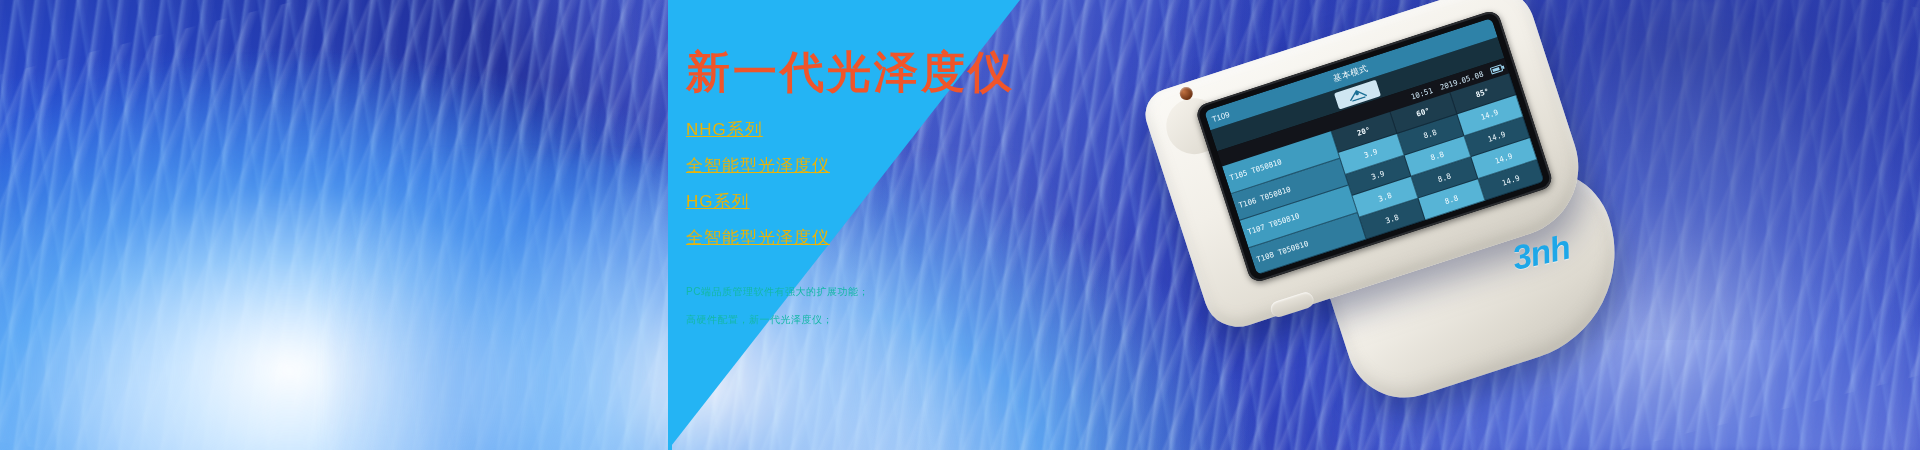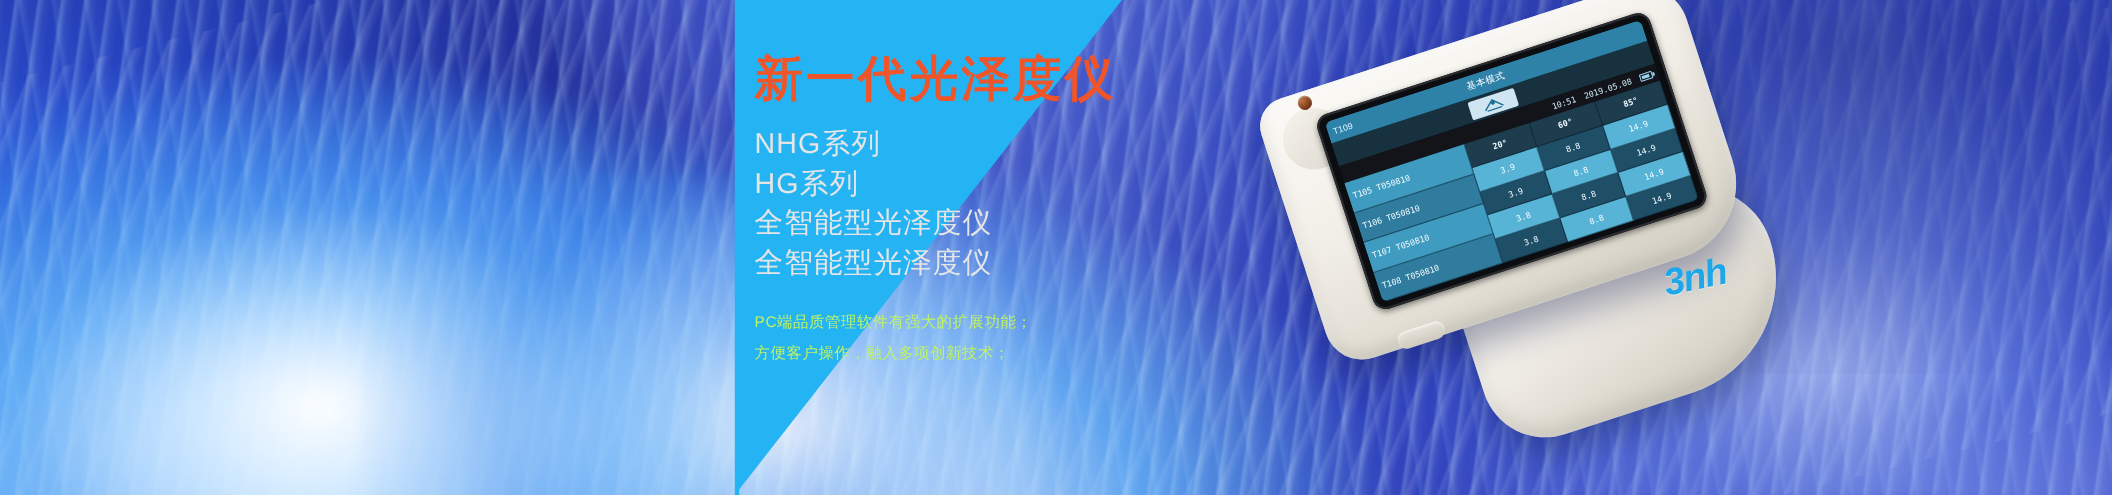--- a/index.html
+++ b/index.html
@@ -65,23 +65,23 @@
     transform:skewX(-10deg);}
   #panel-solid{position:absolute;left:668px;top:0;width:352px;height:450px;background:#24b4f4;
     clip-path:polygon(0 0, 100% 0, 0 100%);}
   #panel-rect{position:absolute;left:668px;top:0;width:4px;height:450px;background:#24b4f4;}
 
   
   #content{position:absolute;left:686px;top:0;width:620px;height:439px;z-index:6;}
   .headline{position:absolute;left:0;top:50px;font-size:44px;font-weight:700;
     letter-spacing:3px;color:#f0552a;line-height:1;white-space:nowrap;}
   .lines{position:absolute;left:0;top:112px;}
-  .line{font-size:26px;color:#e5e5e5;line-height:36px;white-space:nowrap;letter-spacing:1px;}
+  .line{font-size:17px;color:#eab308;line-height:36px;white-space:nowrap;letter-spacing:1px;text-decoration:underline;}
   .feats{position:absolute;left:0;top:278px;}
-  .feat{font-size:14px;color:#bef264;line-height:28px;white-space:nowrap;letter-spacing:.5px;}
+  .feat{font-size:10px;color:#14b8a6;line-height:28px;white-space:nowrap;letter-spacing:.5px;}
 
   
   #device{position:absolute;left:1060px;top:10px;width:560px;height:420px;z-index:8;}
 
   .dev-body{position:absolute;left:120px;top:18px;width:400px;height:330px;
     transform:rotate(-18deg);transform-origin:50% 50%;}
   .dev-shell{position:absolute;left:0;top:0;width:400px;height:250px;
     background:linear-gradient(168deg,#fbfaf6 0%,#f2efe8 42%,#e2ded4 74%,#cfcbc1 100%);
     border-radius:26px 46px 70px 34px;
     box-shadow:0 18px 34px rgba(10,20,70,.38), inset 0 -6px 14px rgba(150,146,136,.35), inset 0 4px 10px rgba(255,255,255,.9);}
@@ -154,28 +154,28 @@
 
   <div id="panel-rect"></div>
   <div id="panel-solid"></div>
 
   <div id="content">
 
     <div class="headline">新一代光泽度仪</div>
 
     <div class="lines">
       <div class="line">NHG系列</div>
+      <div class="line">全智能型光泽度仪</div>
       <div class="line">HG系列</div>
       <div class="line">全智能型光泽度仪</div>
-      <div class="line">全智能型光泽度仪</div>
     </div>
 
     <div class="feats">
       <div class="feat">PC端品质管理软件有强大的扩展功能；</div>
-      <div class="feat">方便客户操作，融入多项创新技术；</div>
+      <div class="feat">高硬件配置，新一代光泽度仪；</div>
     </div>
 
   </div>
 
   <div id="device">
     <div class="dev-body">
 
       <div class="dev-grip"></div>
 
       <div class="dev-shell">

